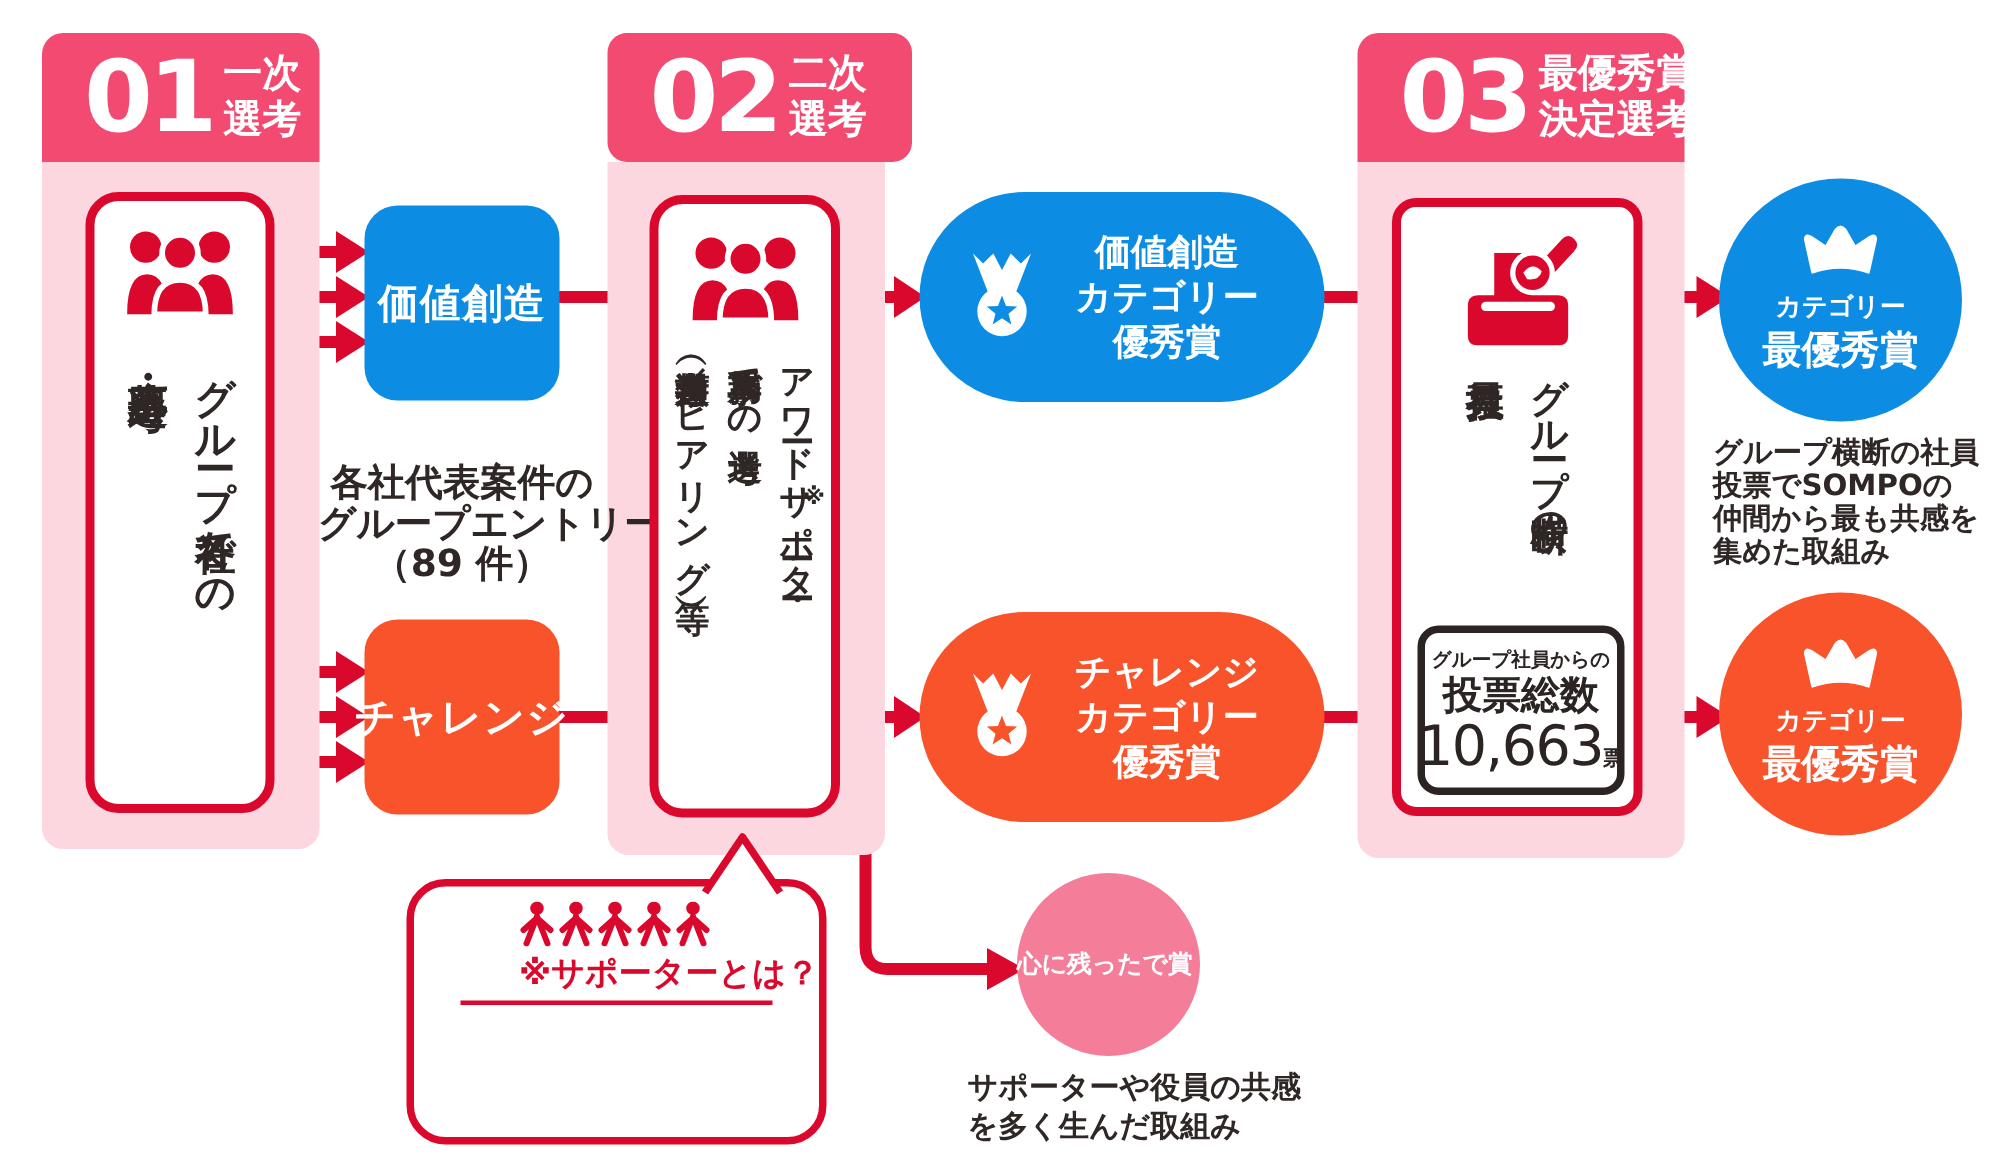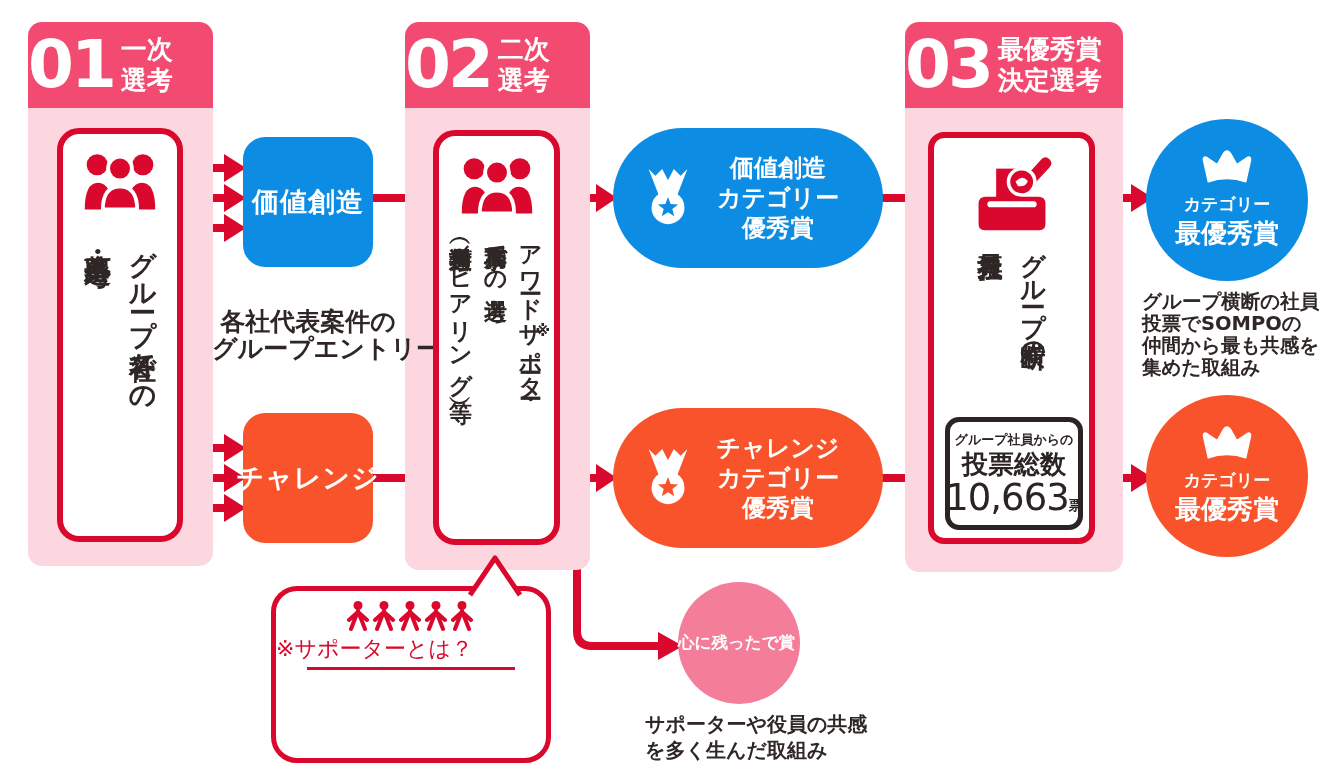--- a/index.html
+++ b/index.html
@@ -16,21 +16,21 @@
   .stage{position:relative;width:1342px;height:770px;background:#fff;overflow:hidden;}
 
   
   .connectors{position:absolute;left:0;top:0;z-index:0;}
   .cline{stroke:var(--accent-red);stroke-width:8;fill:none;}
   .chead{fill:var(--accent-red);stroke:none;}
 
   
   .badge{position:absolute;z-index:2;background:var(--step-header-pink);border-radius:14px 14px 0 0;
          display:flex;align-items:center;color:#fff;}
-  .badge .num{font-size:66px;font-weight:bold;letter-spacing:-3px;margin-left:0;line-height:1;}
+  .badge .num{font-size:66px;font-weight:bold;letter-spacing:-3px;margin-left:28px;line-height:1;}
   .badge .btitle{margin-left:7px;display:flex;flex-direction:column;}
   .badge-line{font-size:26px;font-weight:bold;line-height:31px;white-space:nowrap;}
   .colbg{position:absolute;z-index:1;background:var(--panel-pink);border-radius:0 0 14px 14px;}
 
   .pbox{position:absolute;z-index:3;background:#fff;border:6px solid var(--accent-red);border-radius:22px;box-sizing:border-box;}
   .pbox .icon-wrap{position:absolute;left:0;right:0;display:flex;justify-content:center;}
   .vtext{position:absolute;left:0;right:0;display:flex;flex-direction:row-reverse;justify-content:center;}
   .vline{writing-mode:vertical-rl;text-orientation:mixed;font-weight:bold;color:var(--text-dark);}
   .vt1{top:98px;gap:9px;}  .vt1 .vline{font-size:27px;letter-spacing:2px;}
   .vt2{top:93px;gap:4px;}  .vt2 .vline{font-size:23px;letter-spacing:0px;}
@@ -67,22 +67,22 @@
   .cap-entry{left:212px;top:308px;width:192px;text-align:center;font-size:25px;line-height:27px;}
   .cap-passed{left:613px;top:316px;width:282px;text-align:center;font-size:21px;line-height:28px;}
   .cap-grand{left:1142px;top:291px;width:204px;font-size:19.5px;line-height:22px;text-align:justify;text-justify:inter-character;}
   .cap-grand .cap-line{white-space:normal;}
   .cap-memorable{left:645px;top:711px;width:230px;font-size:20px;line-height:26px;}
 
   .bubble{position:absolute;z-index:2;left:271px;top:586px;width:280px;height:177px;background:#fff;
           border:5px solid var(--accent-red);border-radius:26px;box-sizing:border-box;}
   .bubble-tail{position:absolute;z-index:3;left:455px;top:548px;}
   .bubble .b-icon{position:absolute;left:0;right:0;top:10px;display:flex;justify-content:center;}
-  .bubble .b-title{position:absolute;left:0;right:0;top:43px;text-align:left;color:var(--accent-red);
-                   font-size:22px;font-weight:normal;}
+  .bubble .b-title{position:absolute;left:0;right:0;top:43px;text-align:right;color:var(--accent-red);
+                   font-size:22px;font-weight:bold;}
   .bubble .b-underline{position:absolute;left:31px;top:76px;width:208px;height:3px;background:var(--accent-red);}
   .bubble .b-body{position:absolute;left:9px;top:88px;width:252px;font-size:19.5px;font-weight:bold;
                   color:#3a3231;line-height:26px;text-align:justify;text-justify:inter-character;}
 </style>
 </head>
 <body>
 
 <div class="stage">
 
   <svg class="connectors" width="1342" height="770">
@@ -148,24 +148,25 @@
 
   <div class="catbox" style="left:243px;top:137px;width:130px;height:130px;background:var(--value-blue);">
     <span class="cat-label">価値創造</span>
   </div>
   <div class="catbox" style="left:243px;top:413px;width:130px;height:130px;background:var(--challenge-orange);">
     <span class="cat-label">チャレンジ</span>
   </div>
   <div class="caption cap-entry">
       <div class="cap-line">各社代表案件の</div>
       <div class="cap-line">グループエントリー</div>
+      <div class="cap-line">（89 件）</div>
     </div>
 
   <div class="colbg" style="left:405px;top:108px;width:185px;height:462px;"></div>
-  <header class="badge" style="left:405px;top:22px;width:185px;height:86px;">
+  <header class="badge" style="left:405px;top:22px;width:203px;height:86px;border-radius:13px;">
     <span class="num">02</span>
     <span class="btitle">
         <div class="badge-line">二次</div>
         <div class="badge-line">選考</div>
       </span>
   </header>
   <div class="pbox" style="left:433px;top:130px;width:127px;height:415px;">
     <div class="icon-wrap" style="top:18px;">
       <svg width="80" height="60" viewBox="0 0 84 62">
         <circle cx="18" cy="15" r="11" fill="var(--accent-red)"></circle>

